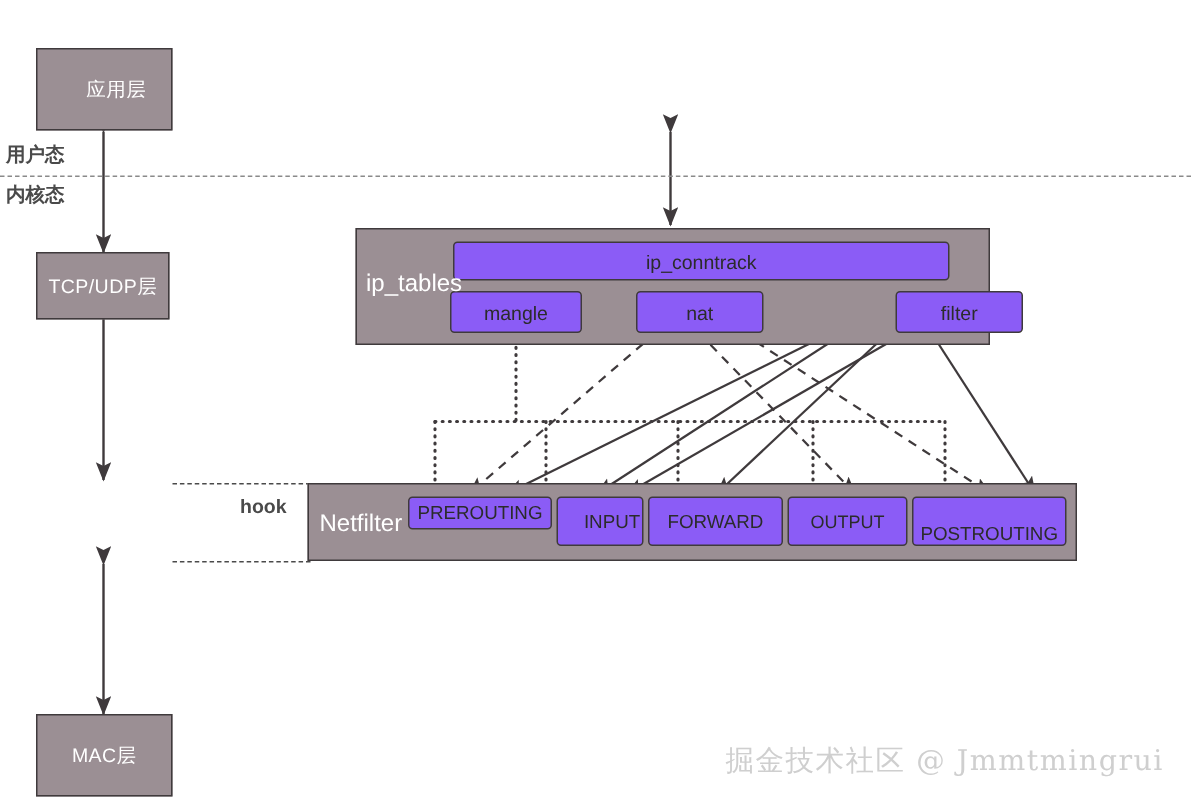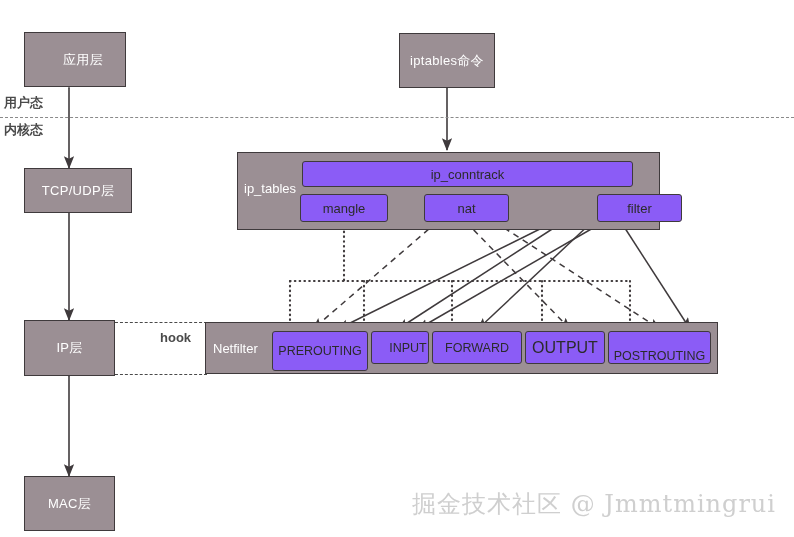--- a/index.html
+++ b/index.html
@@ -63,21 +63,21 @@
     align-items: center;
     justify-content: center;
     color: #2b2b2b;
     font-size: 13px;
     z-index: 5;
   }
 
   .container-label {
     position: absolute;
     color: #ffffff;
-    font-size: 13px;
+    font-size: 16px;
     z-index: 6;
     white-space: nowrap;
   }
 
   .plain-label {
     position: absolute;
     color: #4a4a4a;
     font-size: 13px;
     z-index: 6;
     white-space: nowrap;
@@ -100,21 +100,21 @@
     height: 0;
     border-top: 1.4px dashed #4a4a4a;
     z-index: 1;
   }
 
   
   #watermark {
     position: absolute;
     right: 18px;
     bottom: 17px;
-    font-size: 24px;
+    font-size: 19px;
     color: #cfcfcf;
     letter-spacing: 1px;
     font-family: "DejaVu Serif", "Liberation Serif", serif;
     z-index: 7;
     white-space: nowrap;
   }
 </style>
 </head>
 <body>
 
@@ -172,43 +172,37 @@
     <g stroke="#3f3a3c" stroke-width="1.5" fill="none" marker-end="url(#arrowhead)">
       <line x1="550" y1="224" x2="338" y2="329"></line>
       <line x1="600" y1="224" x2="418" y2="329"></line>
     </g>
   </svg>
 
   <div class="mode-divider" style="top:117px;"></div>
   <div class="plain-label" style="left:4px; top:94px;">用户态</div>
   <div class="plain-label" style="left:4px; top:121px;">内核态</div>
 
-  <div class="mauve-box" style="left:24px; top:32px; width:102px; height:55px;padding-left:16px;">
+  <div class="mauve-box" style="left:24px; top:32px; width:91px; height:55px;padding-left:16px;">
     <span>应用层</span>
   </div>
 
-  <div class="mauve-box" style="left:24px; top:168px; width:108px; height:45px;">
+  <div class="mauve-box" style="left:24px; top:168px; width:89px; height:45px;">
     <span>TCP/UDP层</span>
   </div>
 
-  <div class="mauve-box" style="left:24px; top:320px; width:91px; height:56px;">
-    <span>IP层</span>
-  </div>
 
   <div class="mauve-box" style="left:24px; top:476px; width:91px; height:55px;">
     <span>MAC层</span>
   </div>
 
   <div class="hook-edge" style="left:115px; top:322px; width:92px;"></div>
   <div class="hook-edge" style="left:115px; top:374px; width:92px;"></div>
   <div class="plain-label" style="left:136px; top:330px;margin-left:24px;">hook</div>
 
-  <div class="mauve-box" style="left:399px; top:33px; width:96px; height:55px;">
-    <span>iptables命令</span>
-  </div>
 
   <div class="container-box" style="left:237px; top:152px; width:423px; height:78px;"></div>
   <div class="container-label" style="left:244px; top:181px;">ip_tables</div>
 
   <div class="white-box" style="left:302px; top:161px; width:331px; height:26px;">
     <span>ip_conntrack</span>
   </div>
 
   <div class="white-box" style="left:300px; top:194px; width:88px; height:28px;">
     <span>mangle</span>
@@ -218,33 +212,33 @@
     <span>nat</span>
   </div>
 
   <div class="white-box" style="left:549px; top:194px; width:85px; height:28px;margin-left:48px;">
     <span>filter</span>
   </div>
 
   <div class="container-box" style="left:205px; top:322px; width:513px; height:52px;"></div>
   <div class="container-label" style="left:213px; top:341px;">Netfilter</div>
 
-  <div class="white-box" style="left:272px; top:331px; width:96px; height:40px; font-size:12.5px;">
+  <div class="white-box" style="left:272px; top:331px; width:96px; height:22px; font-size:12.5px;">
     <span>PREROUTING</span>
   </div>
 
   <div class="white-box" style="left:371px; top:331px; width:58px; height:33px; font-size:12.5px;padding-left:16px;">
     <span>INPUT</span>
   </div>
 
   <div class="white-box" style="left:432px; top:331px; width:90px; height:33px; font-size:12.5px;">
     <span>FORWARD</span>
   </div>
 
-  <div class="white-box" style="left:525px; top:331px; width:80px; height:33px; font-size:16px;">
+  <div class="white-box" style="left:525px; top:331px; width:80px; height:33px; font-size:12px;">
     <span>OUTPUT</span>
   </div>
 
   <div class="white-box" style="left:608px; top:331px; width:103px; height:33px; font-size:12.5px;align-items:flex-end;">
     <span>POSTROUTING</span>
   </div>
 
   <div id="watermark">掘金技术社区 @ Jmmtmingrui</div>
 
 </div>

